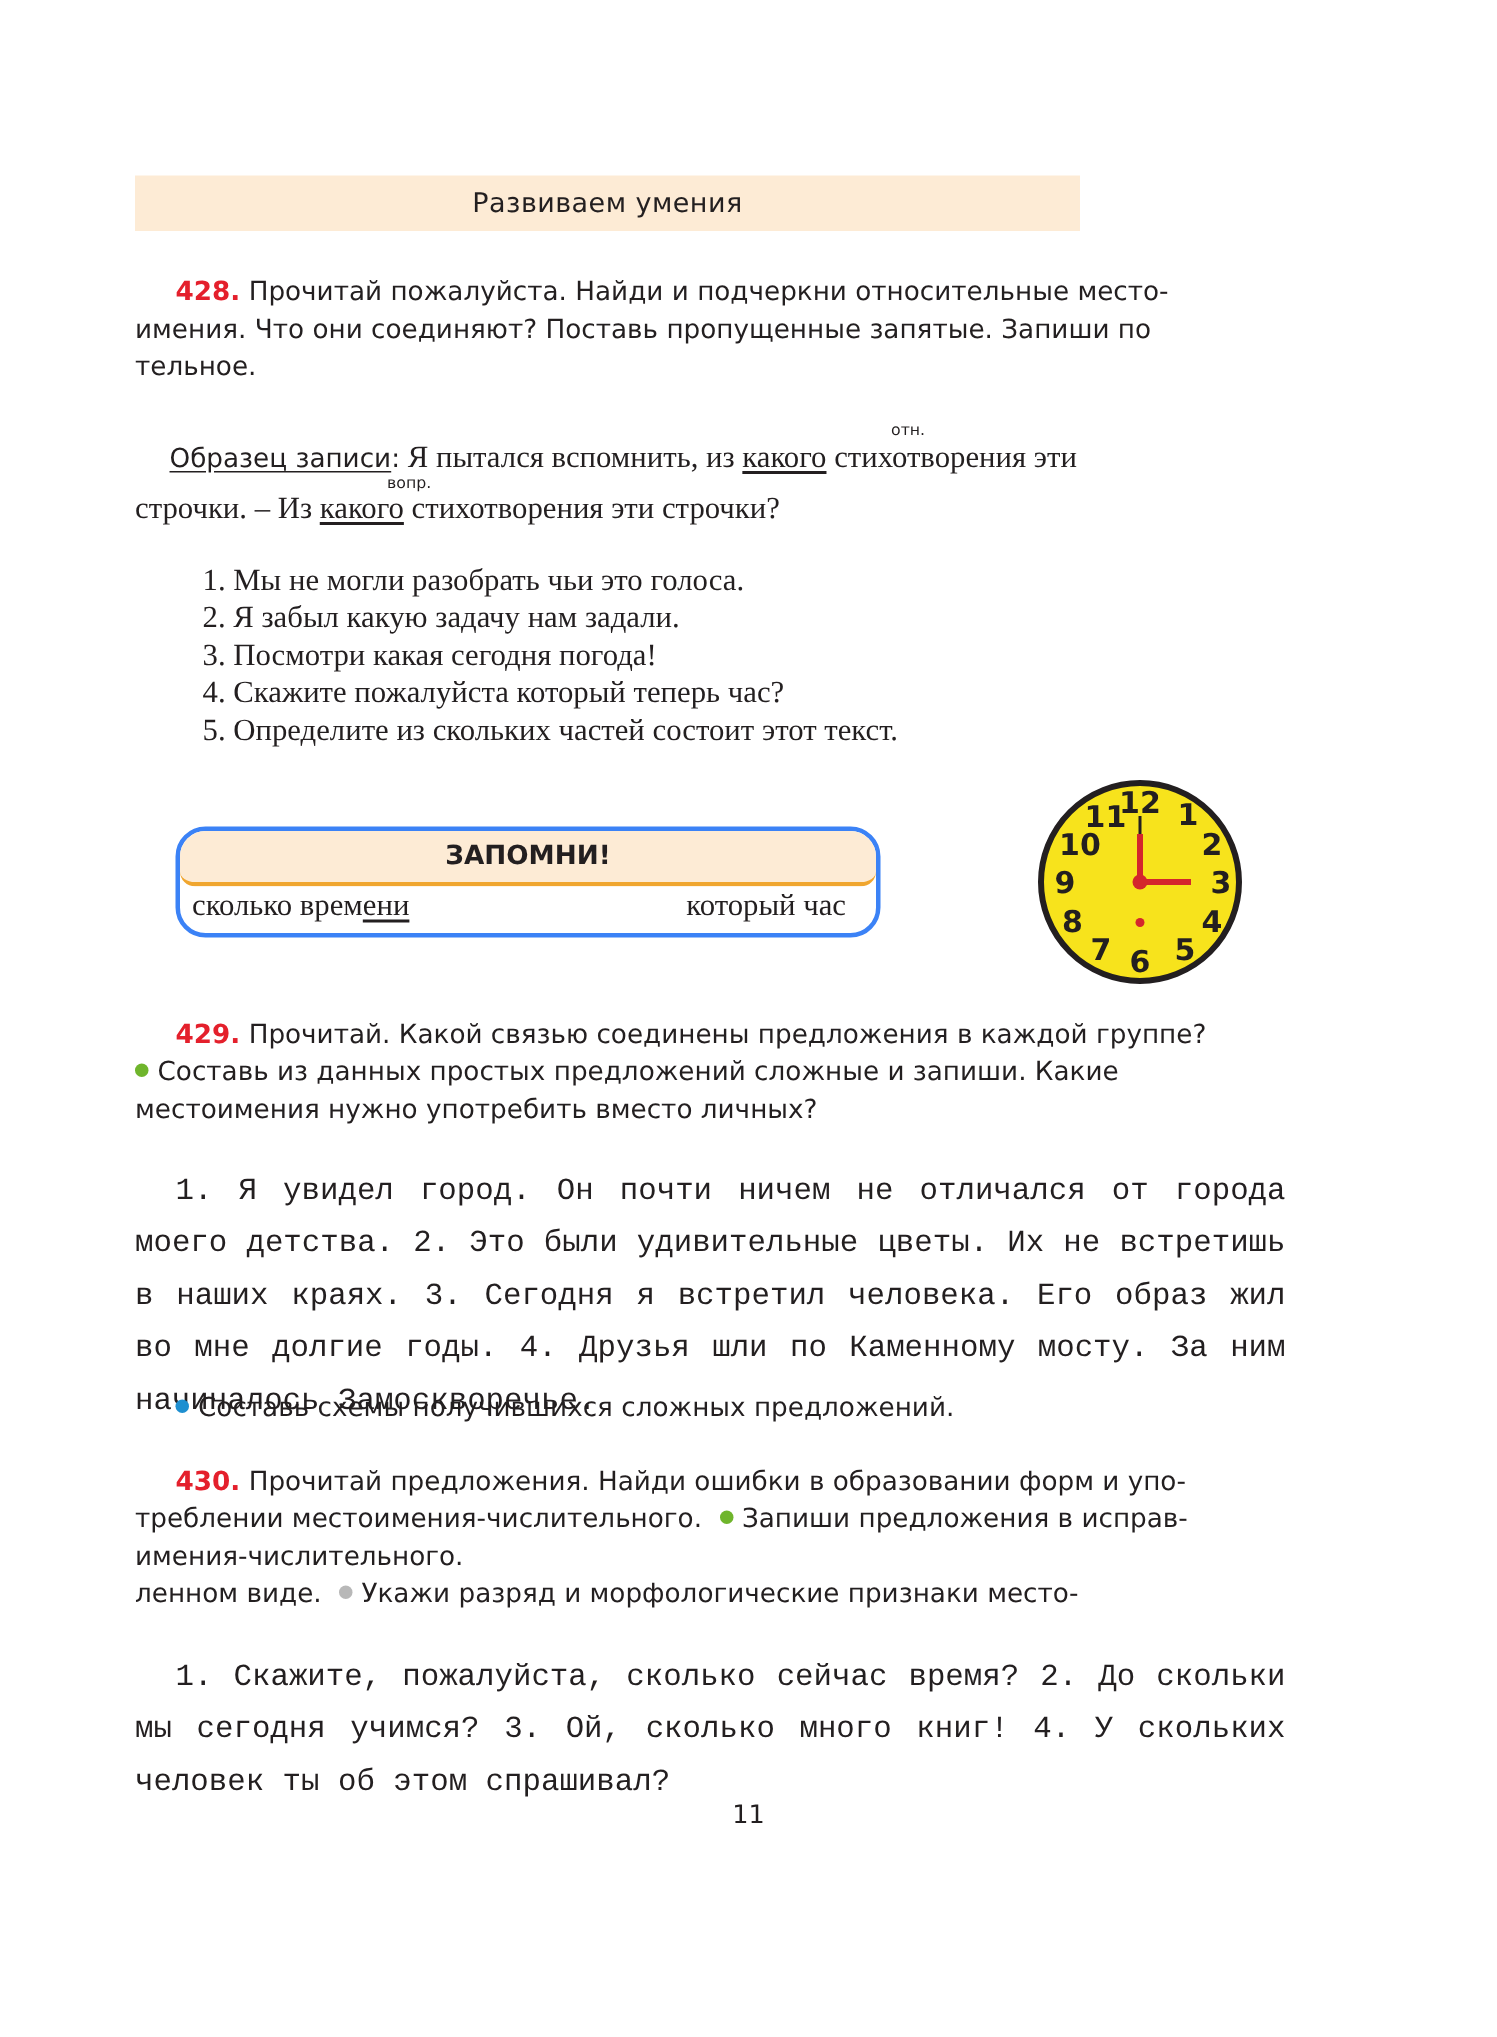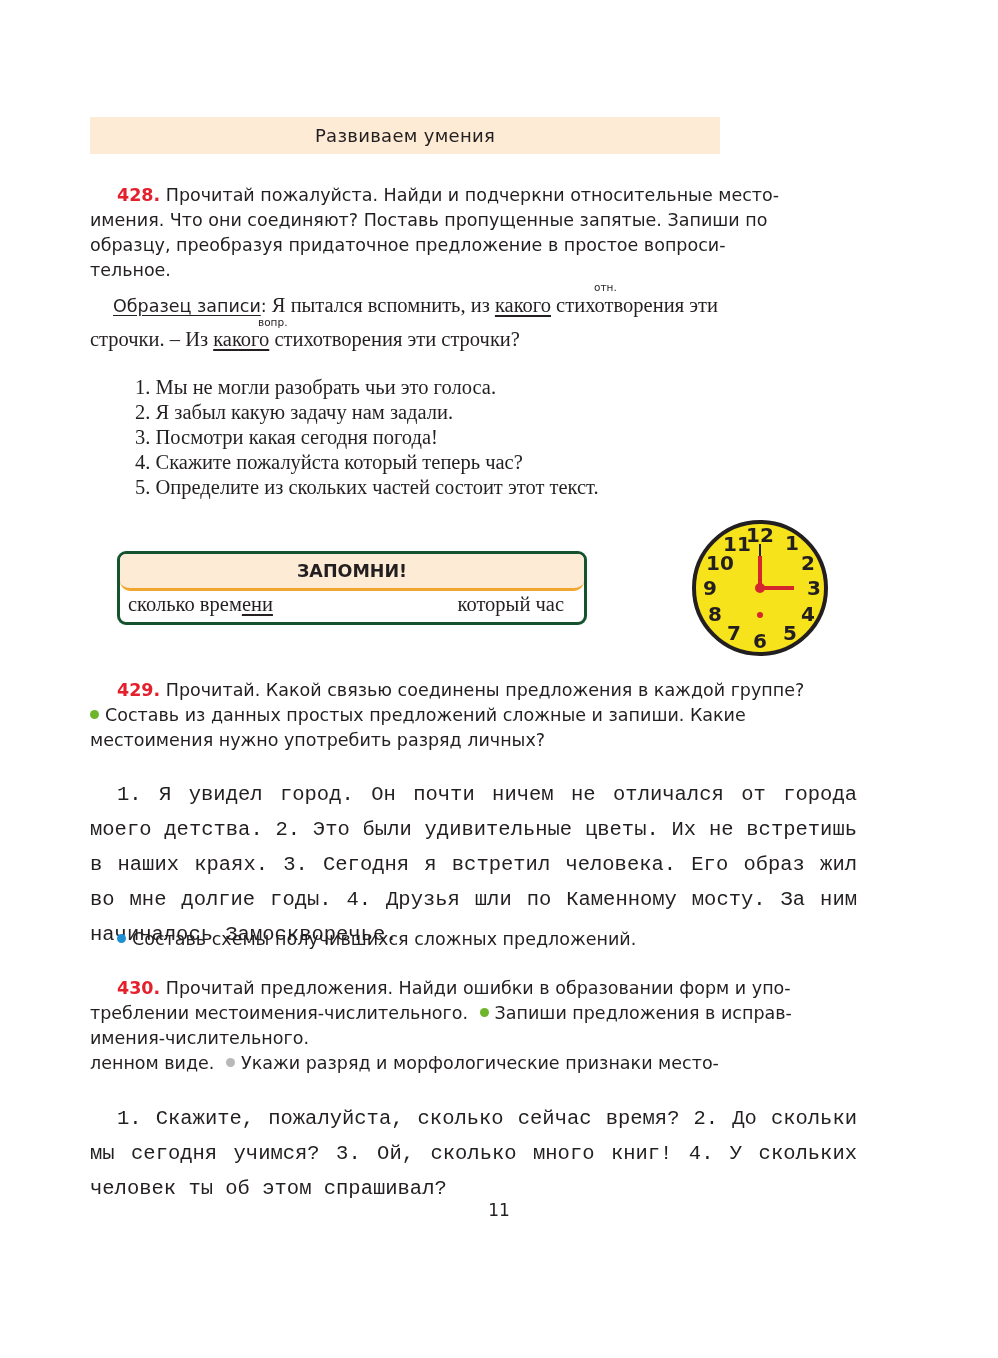--- a/index.html
+++ b/index.html
@@ -19,22 +19,22 @@
             margin: 0 6px 3px 0; }
 
   .serif-text { font-family: "Liberation Serif", "DejaVu Serif", serif; font-size: 20.5px; line-height: 25px; }
 
   .line { position: absolute; white-space: nowrap; }
   .u { text-decoration: underline; text-underline-offset: 3px; }
   .sup { position: absolute; font-family: "DejaVu Sans", sans-serif; font-size: 10.5px; }
 
   .list-item { position: absolute; left: 135px; font-family: "Liberation Serif", serif; font-size: 20.5px; white-space: nowrap; }
 
-  .remember { left: 117px; top: 551px; width: 470px; height: 74px; border: 3px solid #14532d;
-              border-radius: 9px; box-sizing: border-box; overflow: hidden; }
+  .remember { left: 117px; top: 551px; width: 470px; height: 74px; border: 3px solid #3b82f6;
+              border-radius: 20px; box-sizing: border-box; overflow: hidden; }
   .remember .head { height: 34px; background: #fdebd5; border-bottom: 3px solid #f0a62f;
                     border-radius: 0 0 10px 10px; display: flex; align-items: center; justify-content: center;
                     font-family: "DejaVu Sans", sans-serif; font-weight: bold; font-size: 17.5px; }
   .remember .row { display: flex; justify-content: space-between; padding: 2px 20px 0 8px;
                    font-family: "Liberation Serif", serif; font-size: 20.5px; }
 
   .para { position: absolute; left: 90px; width: 767px; font-family: Liberation Mono, monospace;
           font-size: 20.5px; line-height: 35px; text-align: justify; text-indent: 27px; }
 
   .pagenum { left: 0; width: 998px; top: 1200px; text-align: center; font-family: "DejaVu Sans", sans-serif; font-size: 17px; }
@@ -42,21 +42,20 @@
 </head>
 <body>
 
 <div class="abs banner">
   <span>Развиваем умения</span>
 </div>
 
 <div class="abs task" style="top:183px;">
   <div><span class="num">428.</span> <span>Прочитай пожалуйста.  Найди и подчеркни относительные место-</span></div>
   <div class="cont">имения. Что они соединяют? Поставь пропущенные запятые. Запиши по</div>
-  <div class="cont">образцу, преобразуя придаточное предложение в простое вопроси-</div>
   <div class="cont">тельное.</div>
 </div>
 
 <div>
   <span class="sup" style="left:594px; top:281px;">отн.</span>
   <div class="line serif-text" style="left:113px; top:293px;">
     <span class="u sans" style="font-size:17.5px;">Образец записи</span><span class="sans" style="font-size:17.5px;">:</span><span> Я пытался вспомнить, из </span><span class="u">какого</span><span> стихотворения эти</span>
   </div>
   <span class="sup" style="left:258px; top:316px;">вопр.</span>
   <div class="line serif-text" style="left:90px; top:327px;">
@@ -101,21 +100,21 @@
     <path d="M70 70 L70 38" stroke="#d4262c" stroke-width="4"></path>
     <line x1="70" y1="70" x2="104" y2="70" stroke="#d4262c" stroke-width="4"></line>
     <circle cx="70" cy="70" r="5" fill="#d4262c"></circle>
     <circle cx="70" cy="97" r="3" fill="#d4262c"></circle>
   </svg>
 </div>
 
 <div class="abs task" style="top:678px;">
   <div><span class="num">429.</span> <span>Прочитай. Какой связью соединены предложения в каждой группе?</span></div>
   <div class="cont"><span class="bullet" style="background:#6fb52c;"></span><span>Составь из данных простых предложений сложные и запиши. Какие</span></div>
-  <div class="cont">местоимения нужно употребить разряд личных?</div>
+  <div class="cont">местоимения нужно употребить вместо личных?</div>
 </div>
 
 <div class="para" style="top:777px;">1. Я увидел город. Он почти ничем не отличался от города моего детства. 2. Это были удивительные цветы. Их не встретишь в наших краях. 3. Сегодня я встретил человека. Его образ жил во мне долгие годы. 4. Друзья шли по Каменному мосту. За ним начиналось Замоскворечье.</div>
 
 <div class="abs task" style="top:927px;">
   <span class="bullet" style="background:#1e8fd0;"></span><span>Составь схемы получившихся сложных предложений.</span>
 </div>
 
 <div class="abs task" style="top:976px;">
   <div><span class="num">430.</span> <span>Прочитай предложения. Найди ошибки в образовании форм и упо-</span></div>

